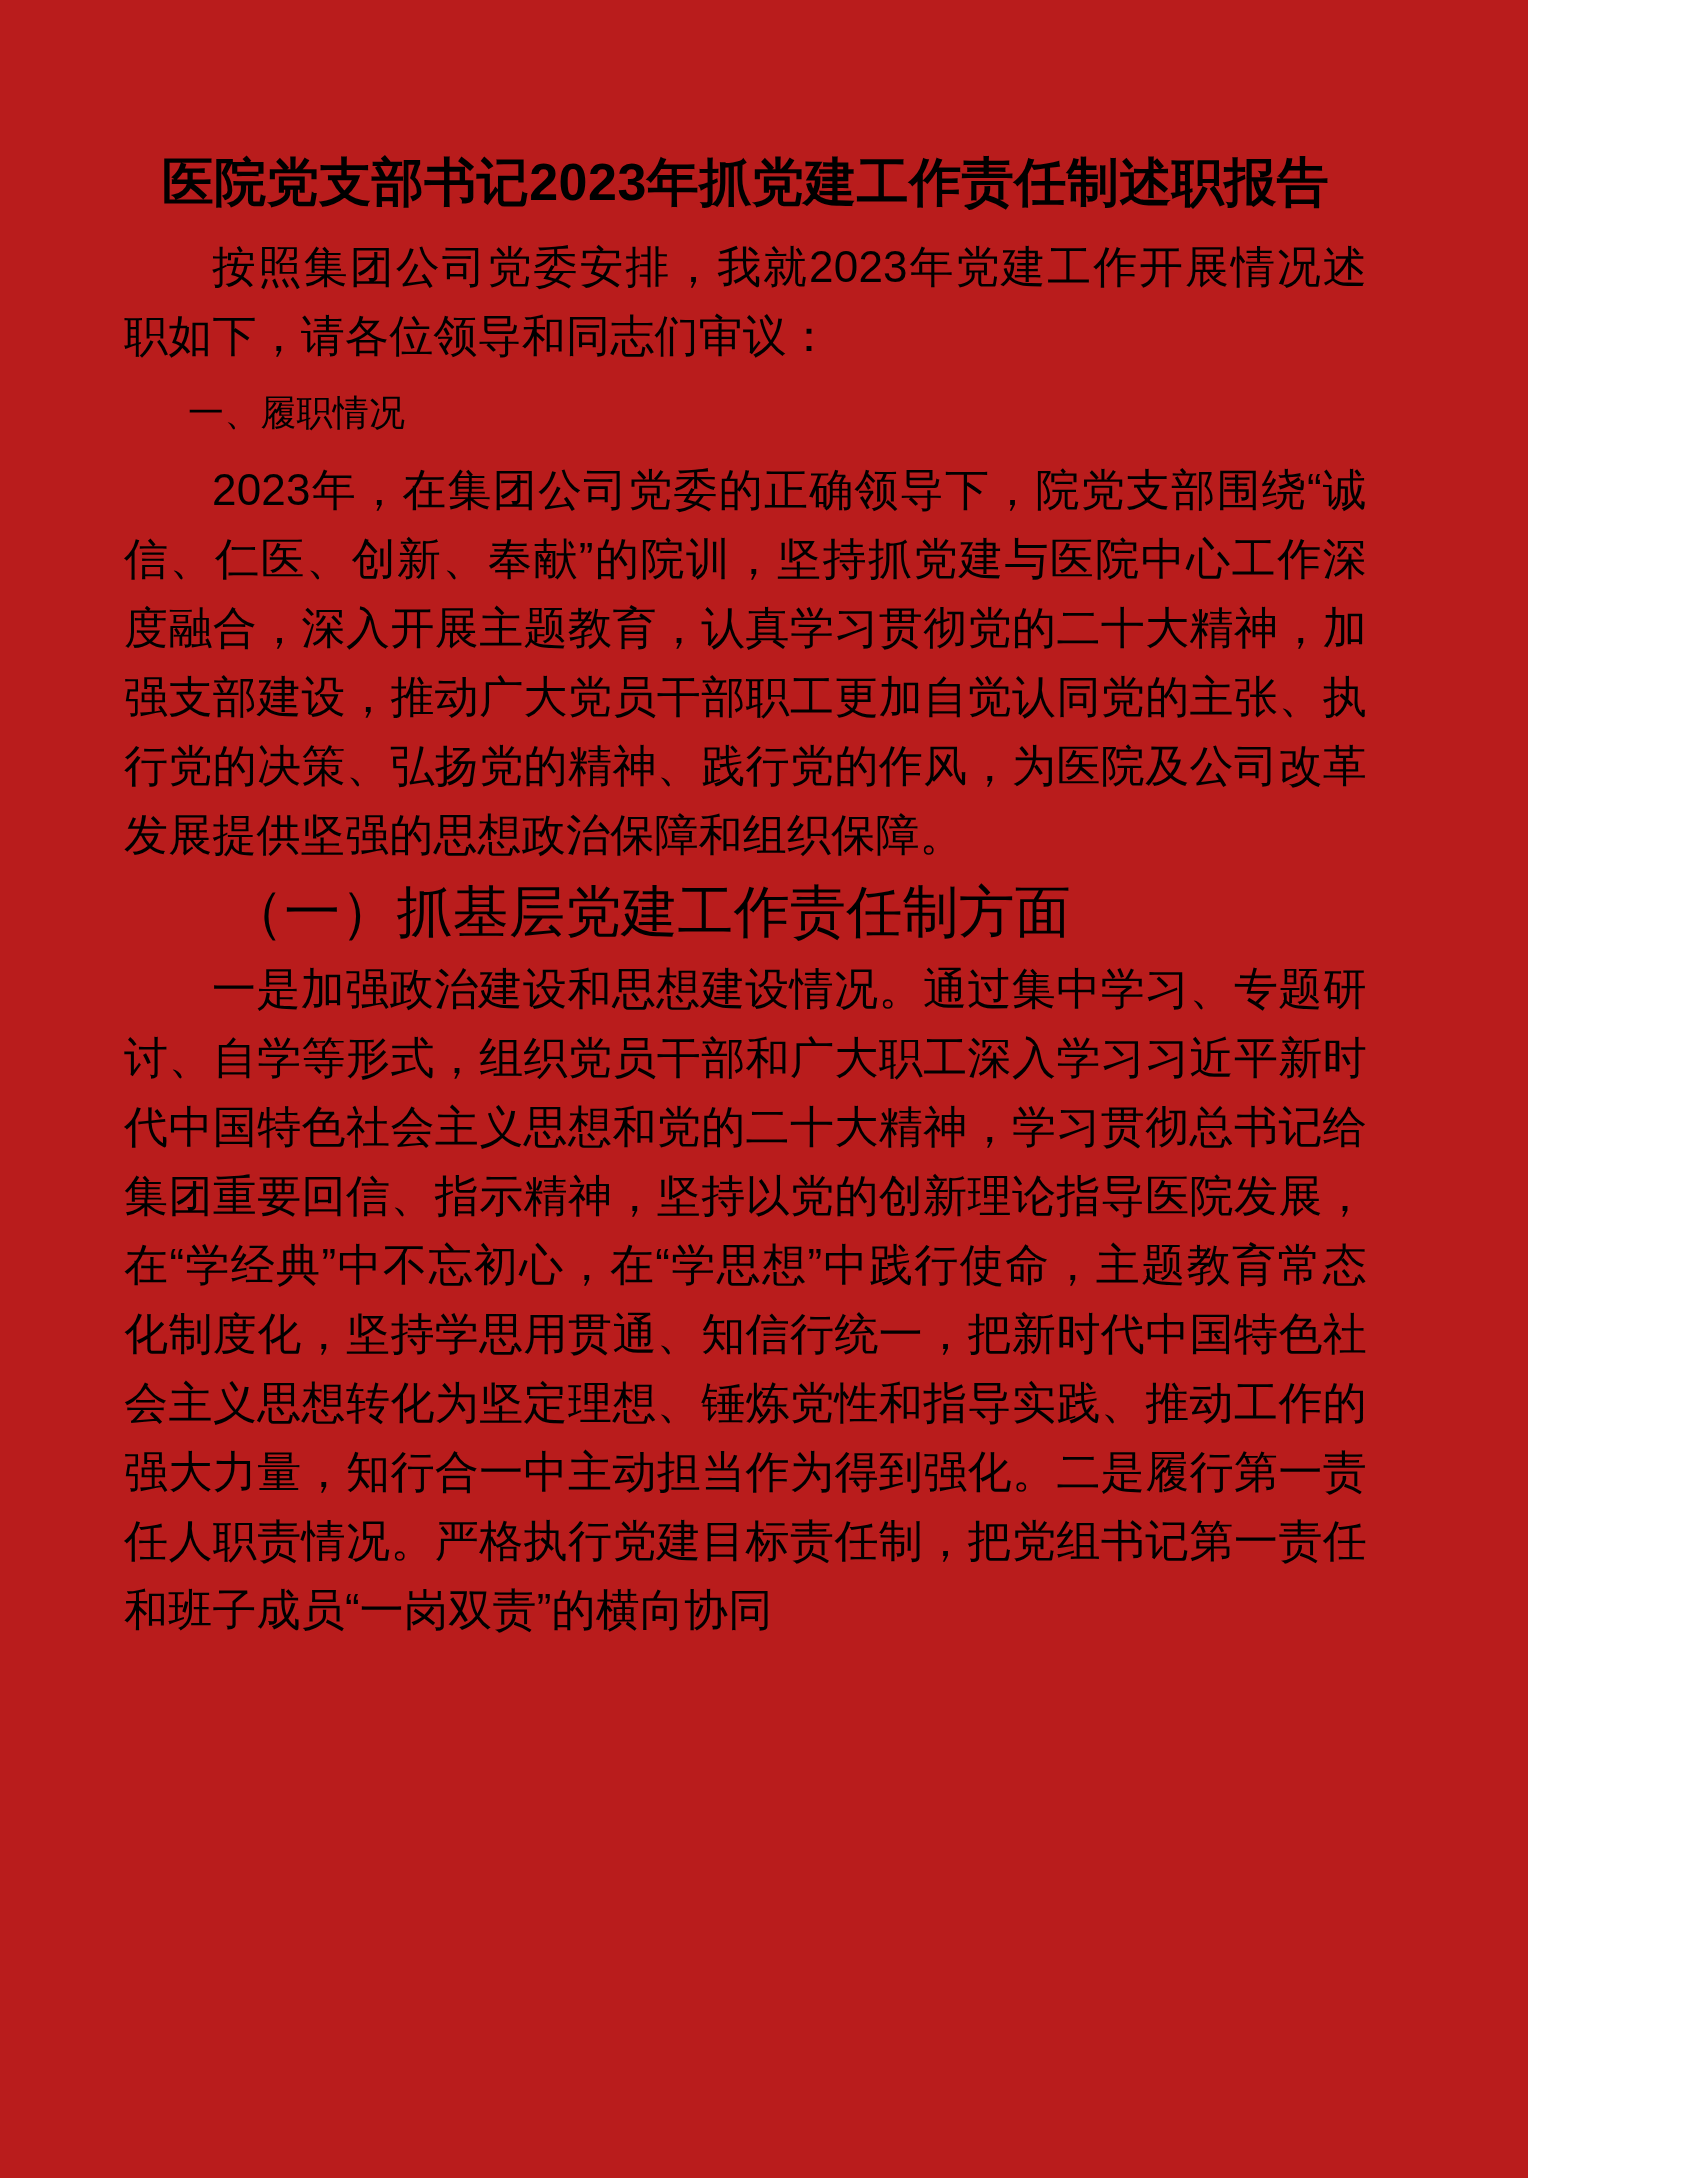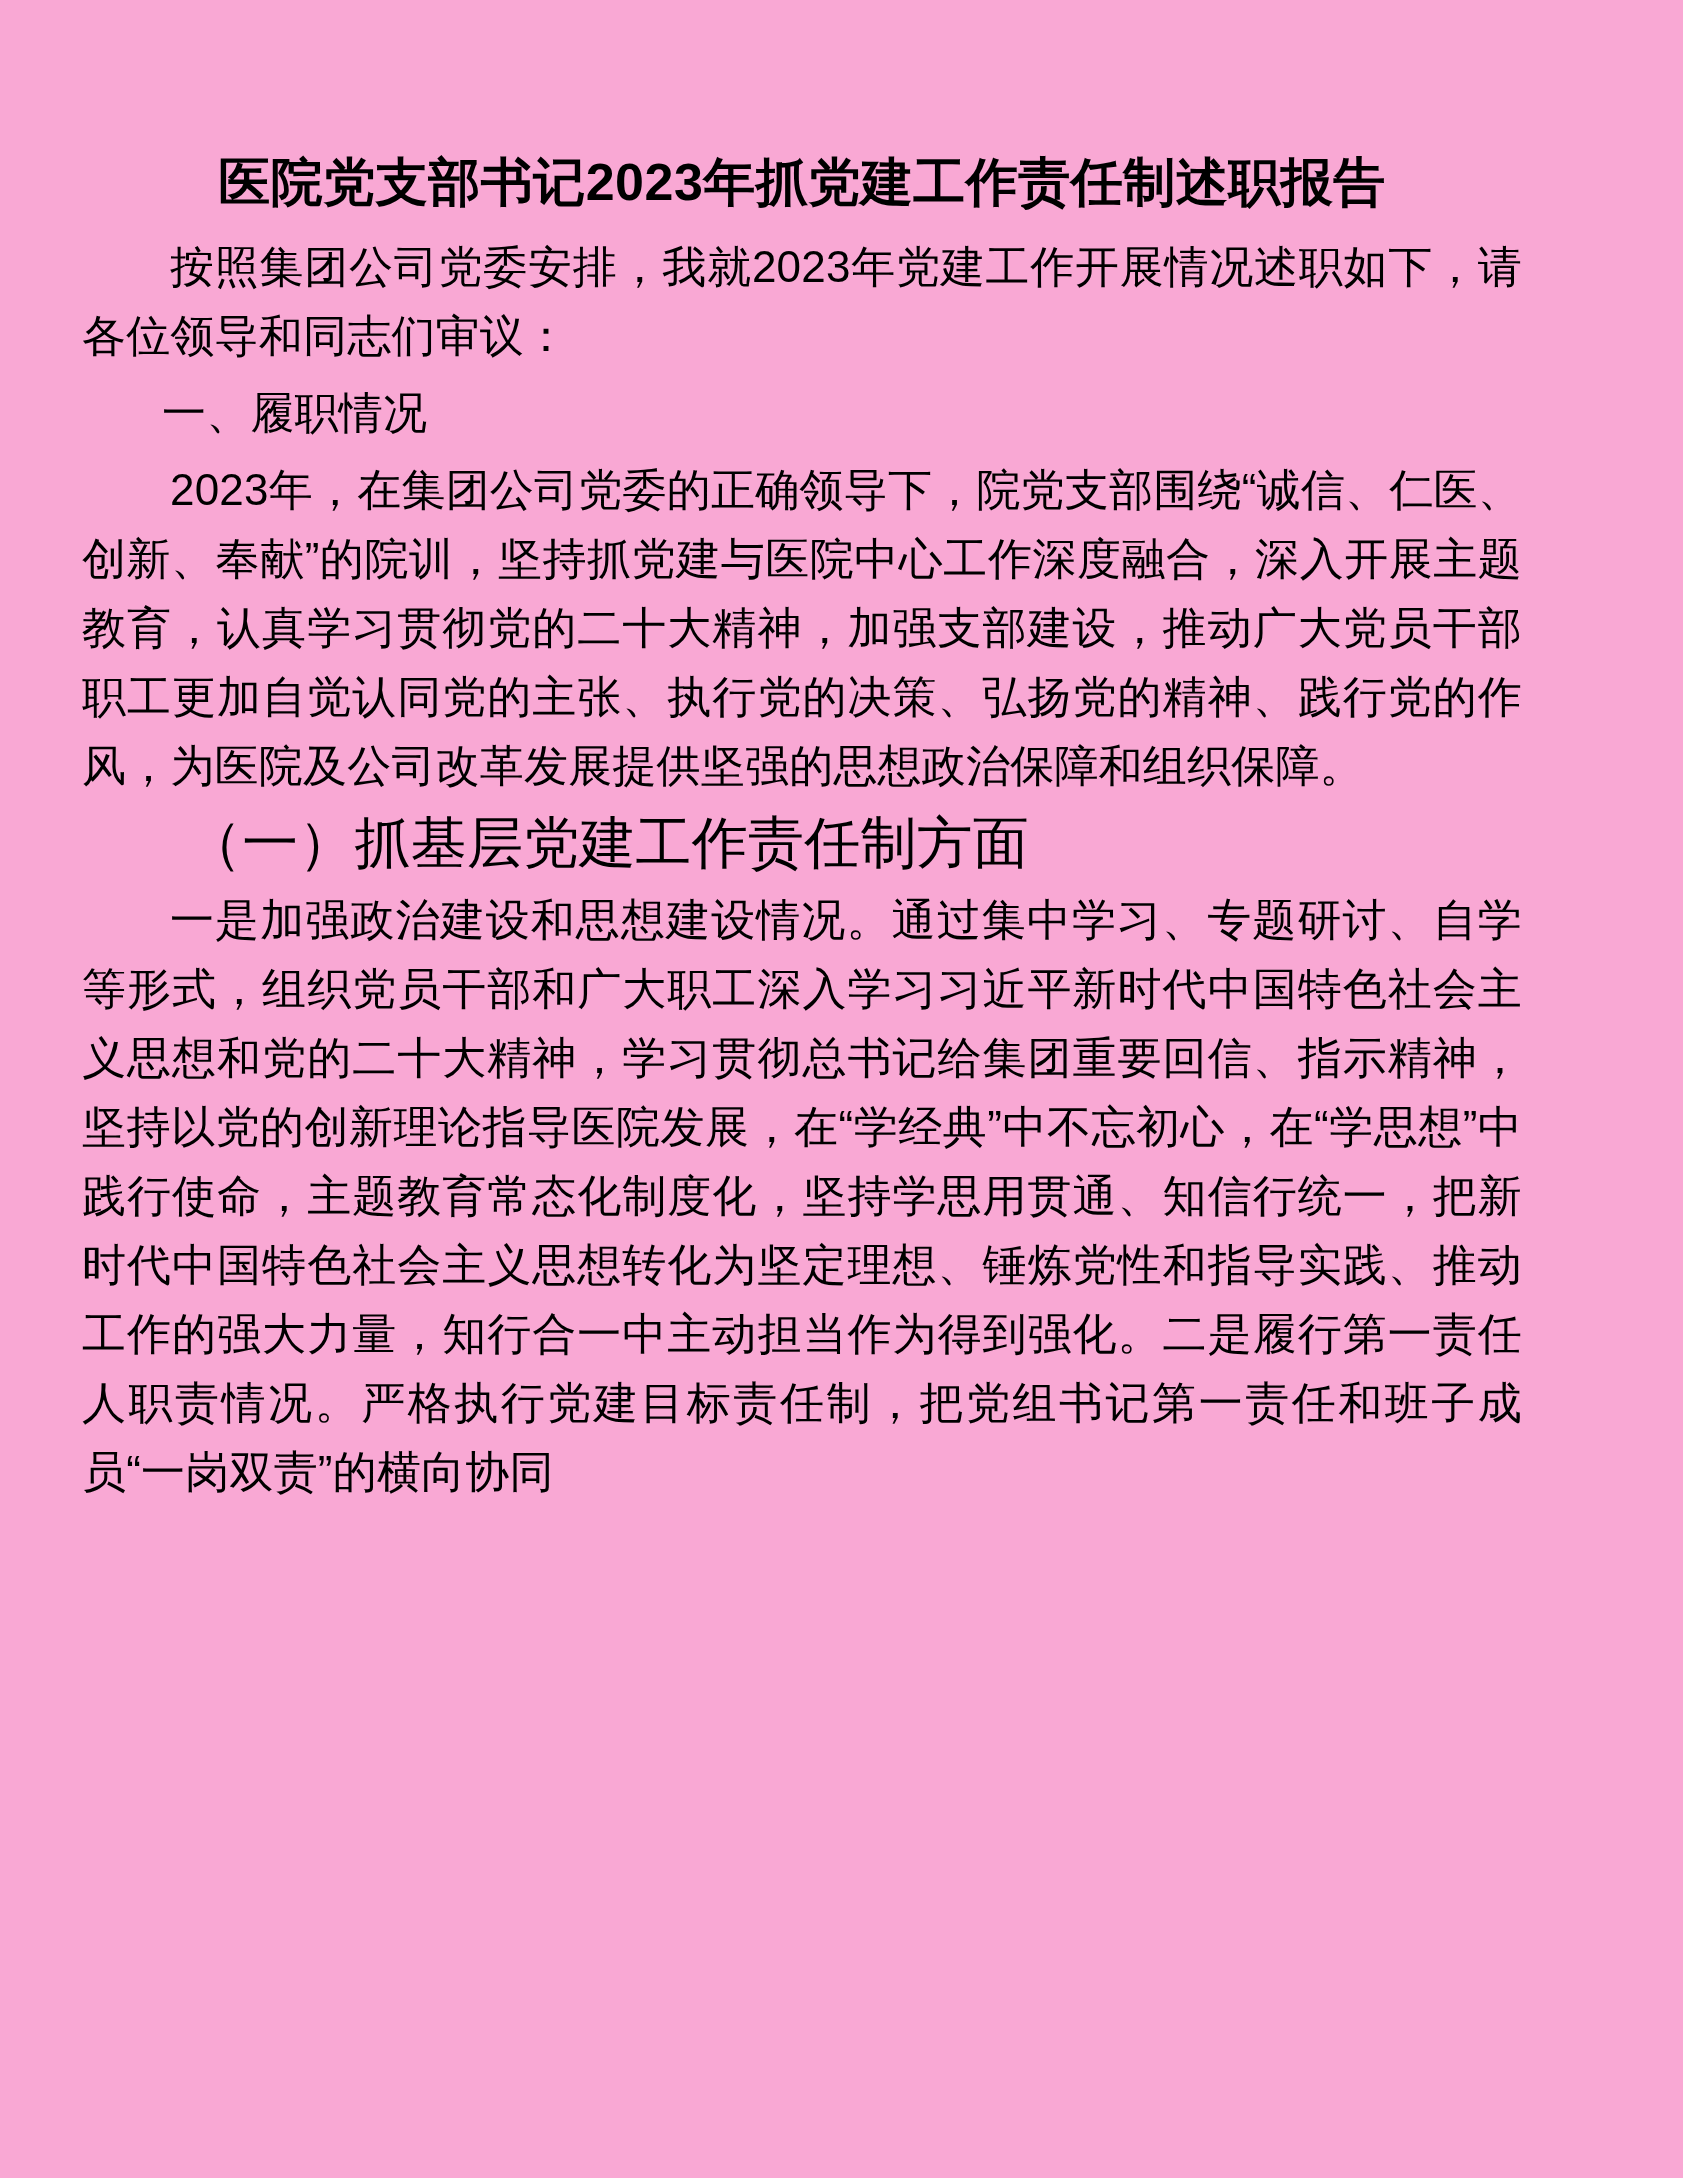--- a/index.html
+++ b/index.html
@@ -6,25 +6,25 @@
     margin: 0;
     padding: 0;
     background: #ffffff;
   }
   body {
     font-family: "Liberation Sans", "DejaVu Sans", sans-serif;
     color: #000000;
   }
   .page {
     position: relative;
-    width: 1683px;
+    width: 1528px;
     height: 2178px;
-    background: #f9a8d4;
+    background: #b91c1c;
     box-sizing: border-box;
-    padding: 147px 153px 0 74px;
+    padding: 147px 153px 0 116px;
     overflow: hidden;
   }
   .doc-title {
     font-size: 52px;
     font-weight: 700;
     line-height: 1.36;
     text-align: center;
     letter-spacing: 0.5px;
     margin: 0 0 14px 0;
     padding: 0 24px;
@@ -33,21 +33,21 @@
     font-size: 44px;
     line-height: 69px;
     text-align: justify;
     text-justify: inter-ideograph;
     text-indent: 2em;
     margin: 8px;
     letter-spacing: 0.2px;
     word-break: break-all;
   }
   .heading-1 {
-    font-size: 44px;
+    font-size: 36px;
     line-height: 69px;
     text-indent: 2em;
     margin: 0;
     letter-spacing: 0.2px;
   }
   .heading-2 {
     font-size: 56px;
     line-height: 69px;
     text-indent: 2em;
     margin: 0;

